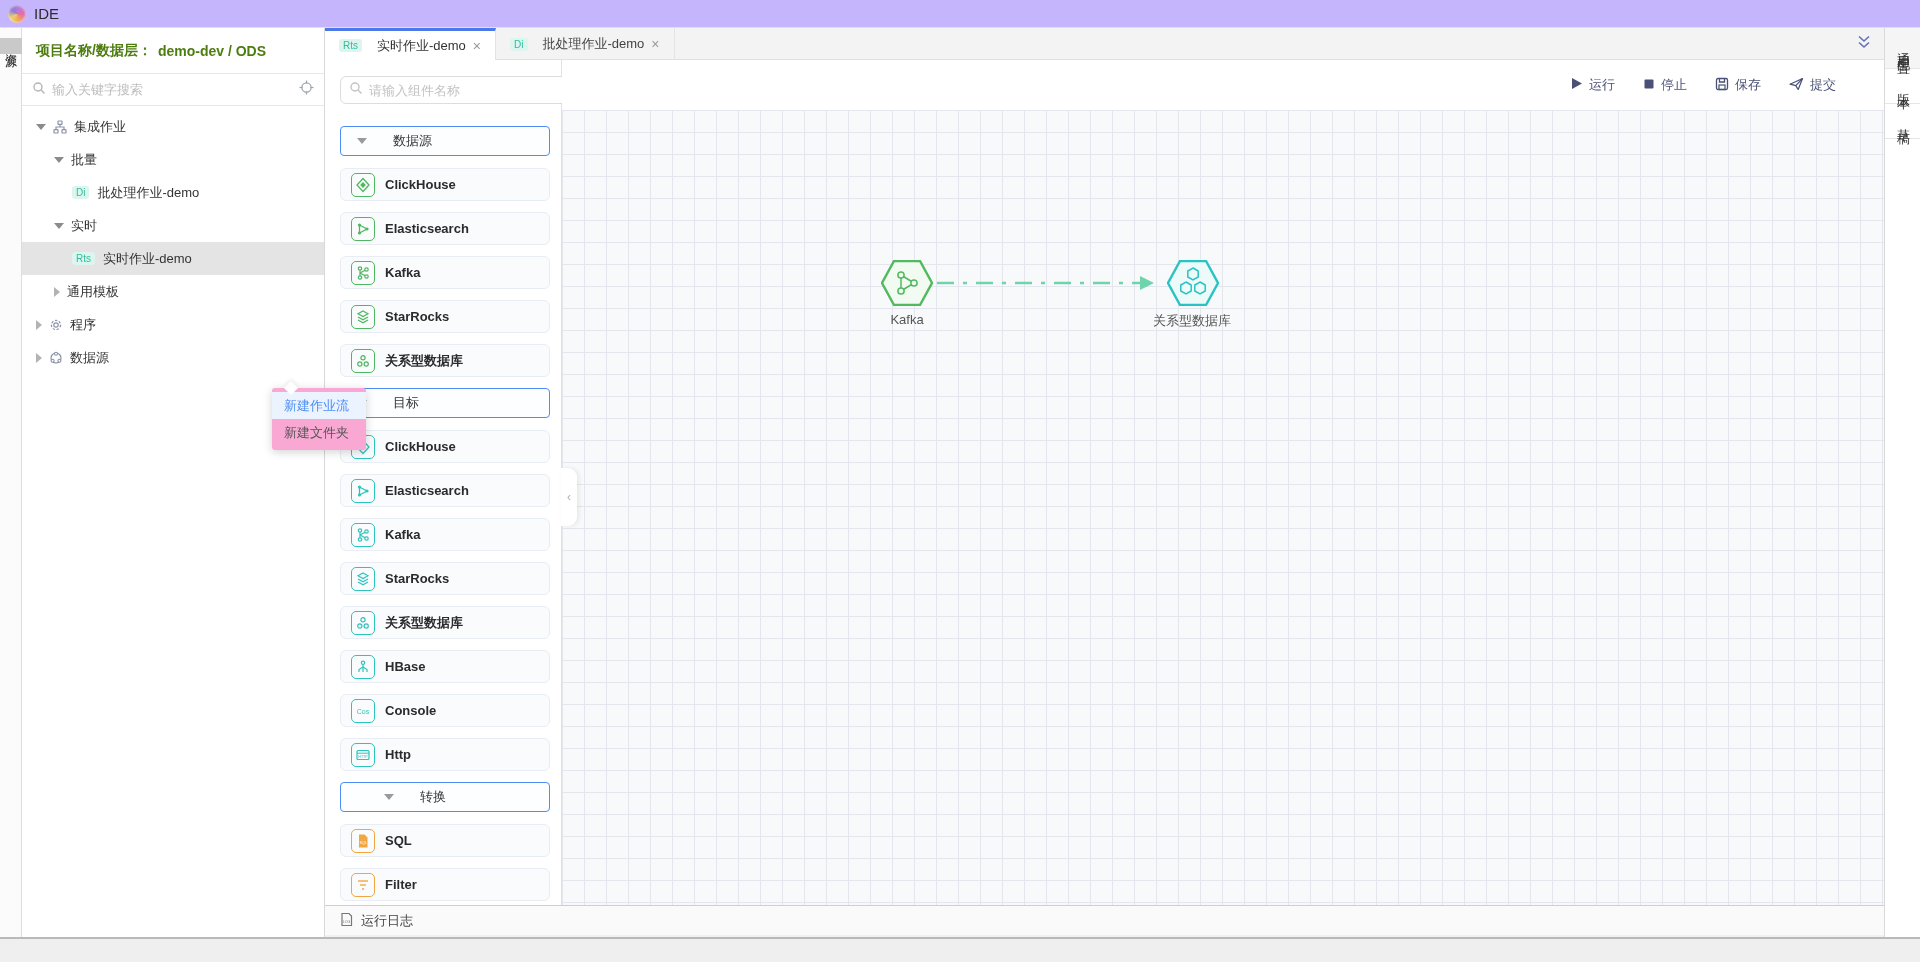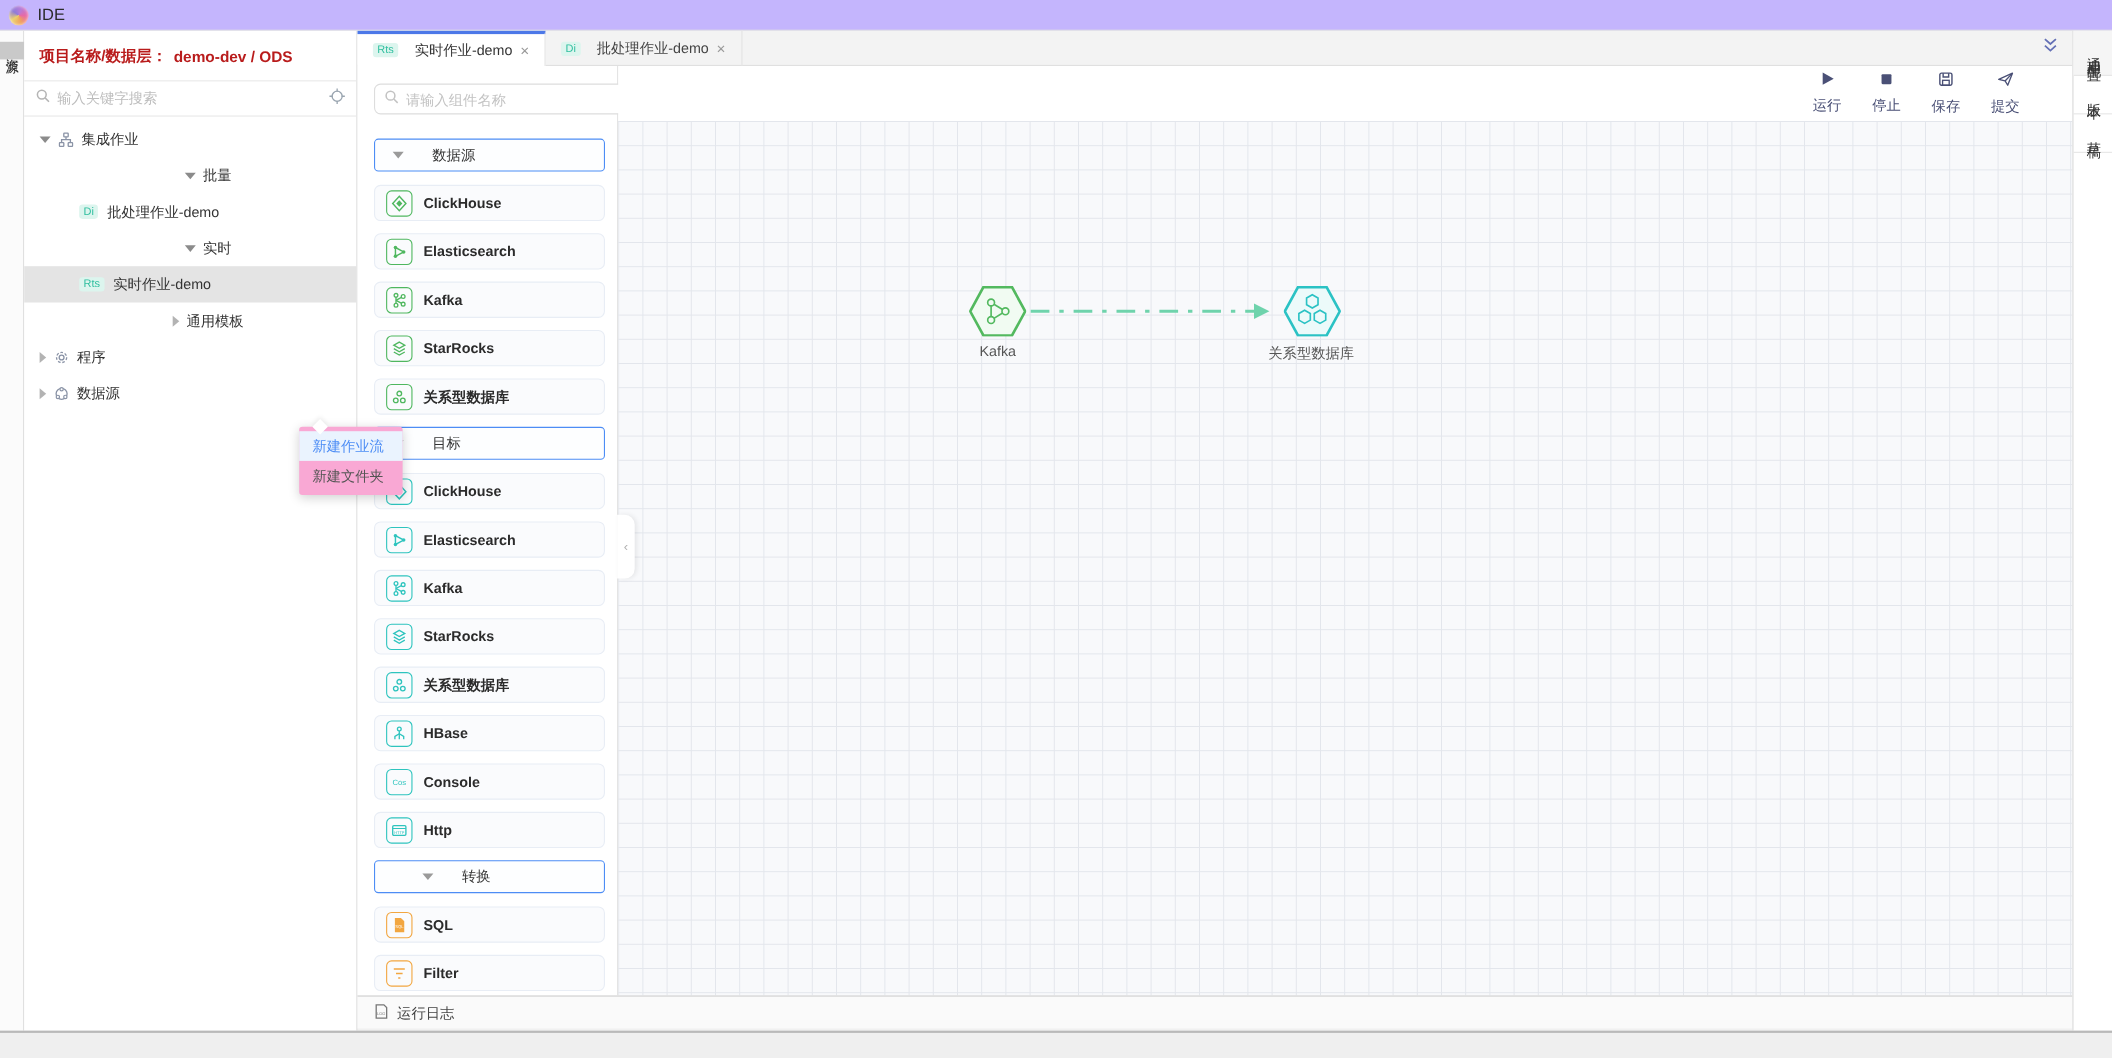--- a/index.html
+++ b/index.html
@@ -10,28 +10,28 @@
   .top-header { position:absolute; left:0; top:0; width:1920px; height:28px; background:#c4b5fd; border-bottom:1px solid #e2e2e2; display:flex; align-items:center; padding-left:8px; gap:8px; }
   .logo { width:18px; height:18px; border-radius:50%; background:conic-gradient(from 20deg,#b87bd8,#e86aa6,#f0a35e,#ecd06c,#8f7bd8,#b87bd8); box-shadow:inset 0 0 3px rgba(255,255,255,.8); }
   .app-title { font-size:15px; color:#2b2b2b; }
 
   
   .left-rail { position:absolute; left:0; top:28px; width:22px; height:909px; background:#fbfbfb; border-right:1px solid #ddd; }
   .left-rail .rail-tab { margin-top:10px; width:22px; padding:6px 0; background:#c9c9c9; color:#2b2b2b; font-size:12px; writing-mode:vertical-rl; text-orientation:upright; text-align:center; letter-spacing:2px; line-height:22px; cursor:pointer; }
 
   
   .sidebar { position:absolute; left:22px; top:28px; width:303px; height:909px; background:#fff; border-right:1px solid #d9d9d9; }
-  .sidebar-header { height:46px; border-bottom:1px solid #e8e8e8; display:flex; align-items:center; padding:0 14px; font-size:14px; font-weight:bold; color:#b91c1c; gap:6px; white-space:nowrap; }
+  .sidebar-header { height:46px; border-bottom:1px solid #e8e8e8; display:flex; align-items:center; padding:0 14px; font-size:14px; font-weight:bold; color:#4d7c0f; gap:6px; white-space:nowrap; }
   .sidebar-search { height:32px; border-bottom:1px solid #e8e8e8; display:flex; align-items:center; padding:0 10px; gap:6px; }
   .sidebar-search input { flex:1; border:none; outline:none; font-size:13px; color:#333; background:transparent; }
   .sidebar-search input::placeholder { color:#bdbdbd; }
   .tree { padding-top:4px; }
   .tree-row { height:33px; display:flex; align-items:center; font-size:13px; color:#333; cursor:pointer; position:relative; }
   .tree-row.selected { background:#e4e4e4; }
-  .indent0 { padding-left:14px; } .indent1 { padding-left:32px;justify-content:center; } .indent2 { padding-left:50px; }
+  .indent0 { padding-left:14px; } .indent1 { padding-left:32px; } .indent2 { padding-left:50px; }
   .caret { width:0; height:0; margin-right:7px; flex:none; }
   .caret.down { border-left:5px solid transparent; border-right:5px solid transparent; border-top:6px solid #8b8b8b; }
   .caret.right { border-top:5px solid transparent; border-bottom:5px solid transparent; border-left:6px solid #b3b3b3; }
   .tree-icon { margin-right:7px; display:flex; align-items:center; flex:none; }
   .badge { background:#dcf5ee; color:#2fbf9f; font-size:10px; border-radius:3px; padding:1px 4px; margin-right:8px; flex:none; }
   .row-more { position:absolute; right:36px; top:8px; color:#555; letter-spacing:2px; font-weight:bold; font-size:13px; cursor:pointer; }
 
   
   .ctx-menu { position:absolute; left:272px; top:388px; width:94px; background:#f9a8d4; border-radius:3px; box-shadow:0 2px 10px rgba(0,0,0,.18); padding:4px 0; z-index:50; }
   .ctx-menu::before { content:""; position:absolute; left:14px; top:-5px; width:10px; height:10px; background:#fff; transform:rotate(45deg); box-shadow:-2px -2px 4px rgba(0,0,0,.06); }
@@ -56,21 +56,21 @@
   .comp-item { position:absolute; left:15px; width:210px; height:33px; background:#fafbfd; border:1px solid #e8edf5; border-radius:6px; display:flex; align-items:center; padding-left:10px; gap:10px; cursor:grab; }
   .comp-item .cicon { width:24px; height:24px; border-radius:5px; border:1.4px solid currentColor; display:flex; align-items:center; justify-content:center; flex:none; }
   .comp-item .clabel { font-size:13px; font-weight:bold; color:#2b2b2b; }
   .c-green { color:#4fb75f; } .c-teal { color:#2ec4be; } .c-orange { color:#f2a640; }
 
   
   .collapse-handle { position:absolute; left:561px; top:468px; width:16px; height:58px; background:#fff; border-radius:0 9px 9px 0; box-shadow:2px 0 5px rgba(0,0,0,.08); display:flex; align-items:center; justify-content:center; color:#b0b0b0; font-size:12px; cursor:pointer; z-index:5; }
 
   
   .canvas-toolbar { position:absolute; left:562px; top:60px; width:1322px; height:50px; background:#fff; display:flex; align-items:center; justify-content:flex-end; gap:28px; padding-right:48px; }
-  .tb-btn { display:flex; align-items:center; gap:6px; font-size:13px; color:#4a5076; cursor:pointer;flex-direction:column; }
+  .tb-btn { display:flex; align-items:center; gap:6px; font-size:13px; color:#4a5076; cursor:pointer; }
   .canvas-grid { position:absolute; left:562px; top:110px; width:1322px; height:795px; background-color:#f8f9fb;
     background-image:linear-gradient(#e3e6ec 1px,transparent 1px),linear-gradient(90deg,#e3e6ec 1px,transparent 1px);
     background-size:22px 22px; }
   .node { position:absolute; width:52px; height:46px; cursor:pointer; }
   .node-label { position:absolute; font-size:13px; color:#555; text-align:center; }
 
   
   .log-bar { position:absolute; left:325px; top:905px; width:1559px; height:30px; background:#fafafa; border-top:1px solid #cfcfcf; display:flex; align-items:center; gap:7px; padding-left:14px; font-size:13px; color:#444; cursor:pointer; }
 
   

